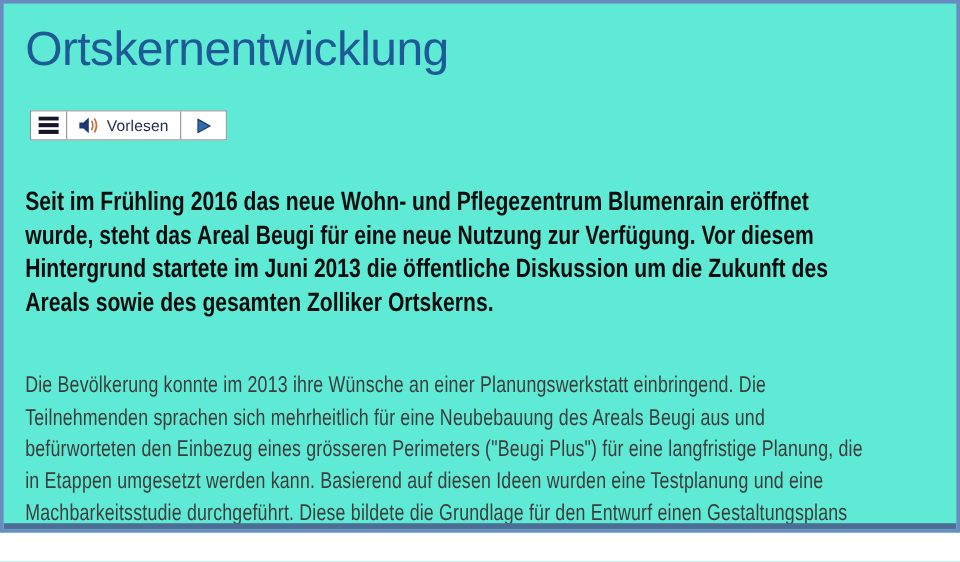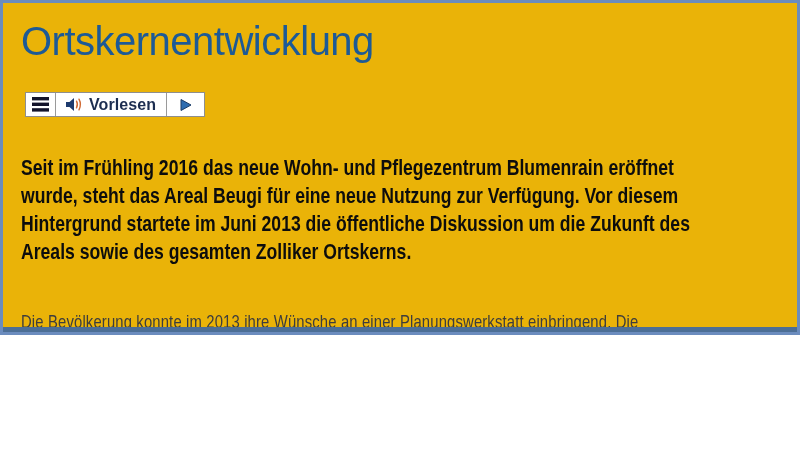--- a/index.html
+++ b/index.html
@@ -1,23 +1,23 @@
 <!DOCTYPE html>
 <html><head>
 <meta charset="utf-8">
 <style>
   html, body { margin: 0; padding: 0; background: #ffffff; }
   * { box-sizing: border-box; }
 
   .page {
     position: relative;
     width: 800px;
-    height: 335px;
+    height: 444px;
     border: 3px solid #6b8cbe;
-    background: #eab308;
+    background: #5eead4;
     overflow: hidden;
     font-family: "Liberation Sans", sans-serif;
   }
 
   .page-title {
     position: absolute;
     left: 18px;
     top: 14px;
     margin: 0;
     font-size: 40px;
@@ -47,22 +47,22 @@
     padding: 0;
     margin: 0;
     cursor: pointer;
     font-family: "Liberation Sans", sans-serif;
   }
   .tb-cell + .tb-cell { border-left: 1px solid #9a9a9a; }
   .tb-menu  { width: 29px; }
   .tb-read  { padding: 0 10px; gap: 6px; }
   .tb-play  { width: 38px; }
   .tb-label {
-    font-size: 16px;
-    font-weight: 700;
+    font-size: 13px;
+    font-weight: 400;
     color: #1c2d50;
     letter-spacing: 0.1px;
   }
 
   .lead-paragraph {
     position: absolute;
     left: 18px;
     top: 151px;
     margin: 0;
     font-size: 22px;

